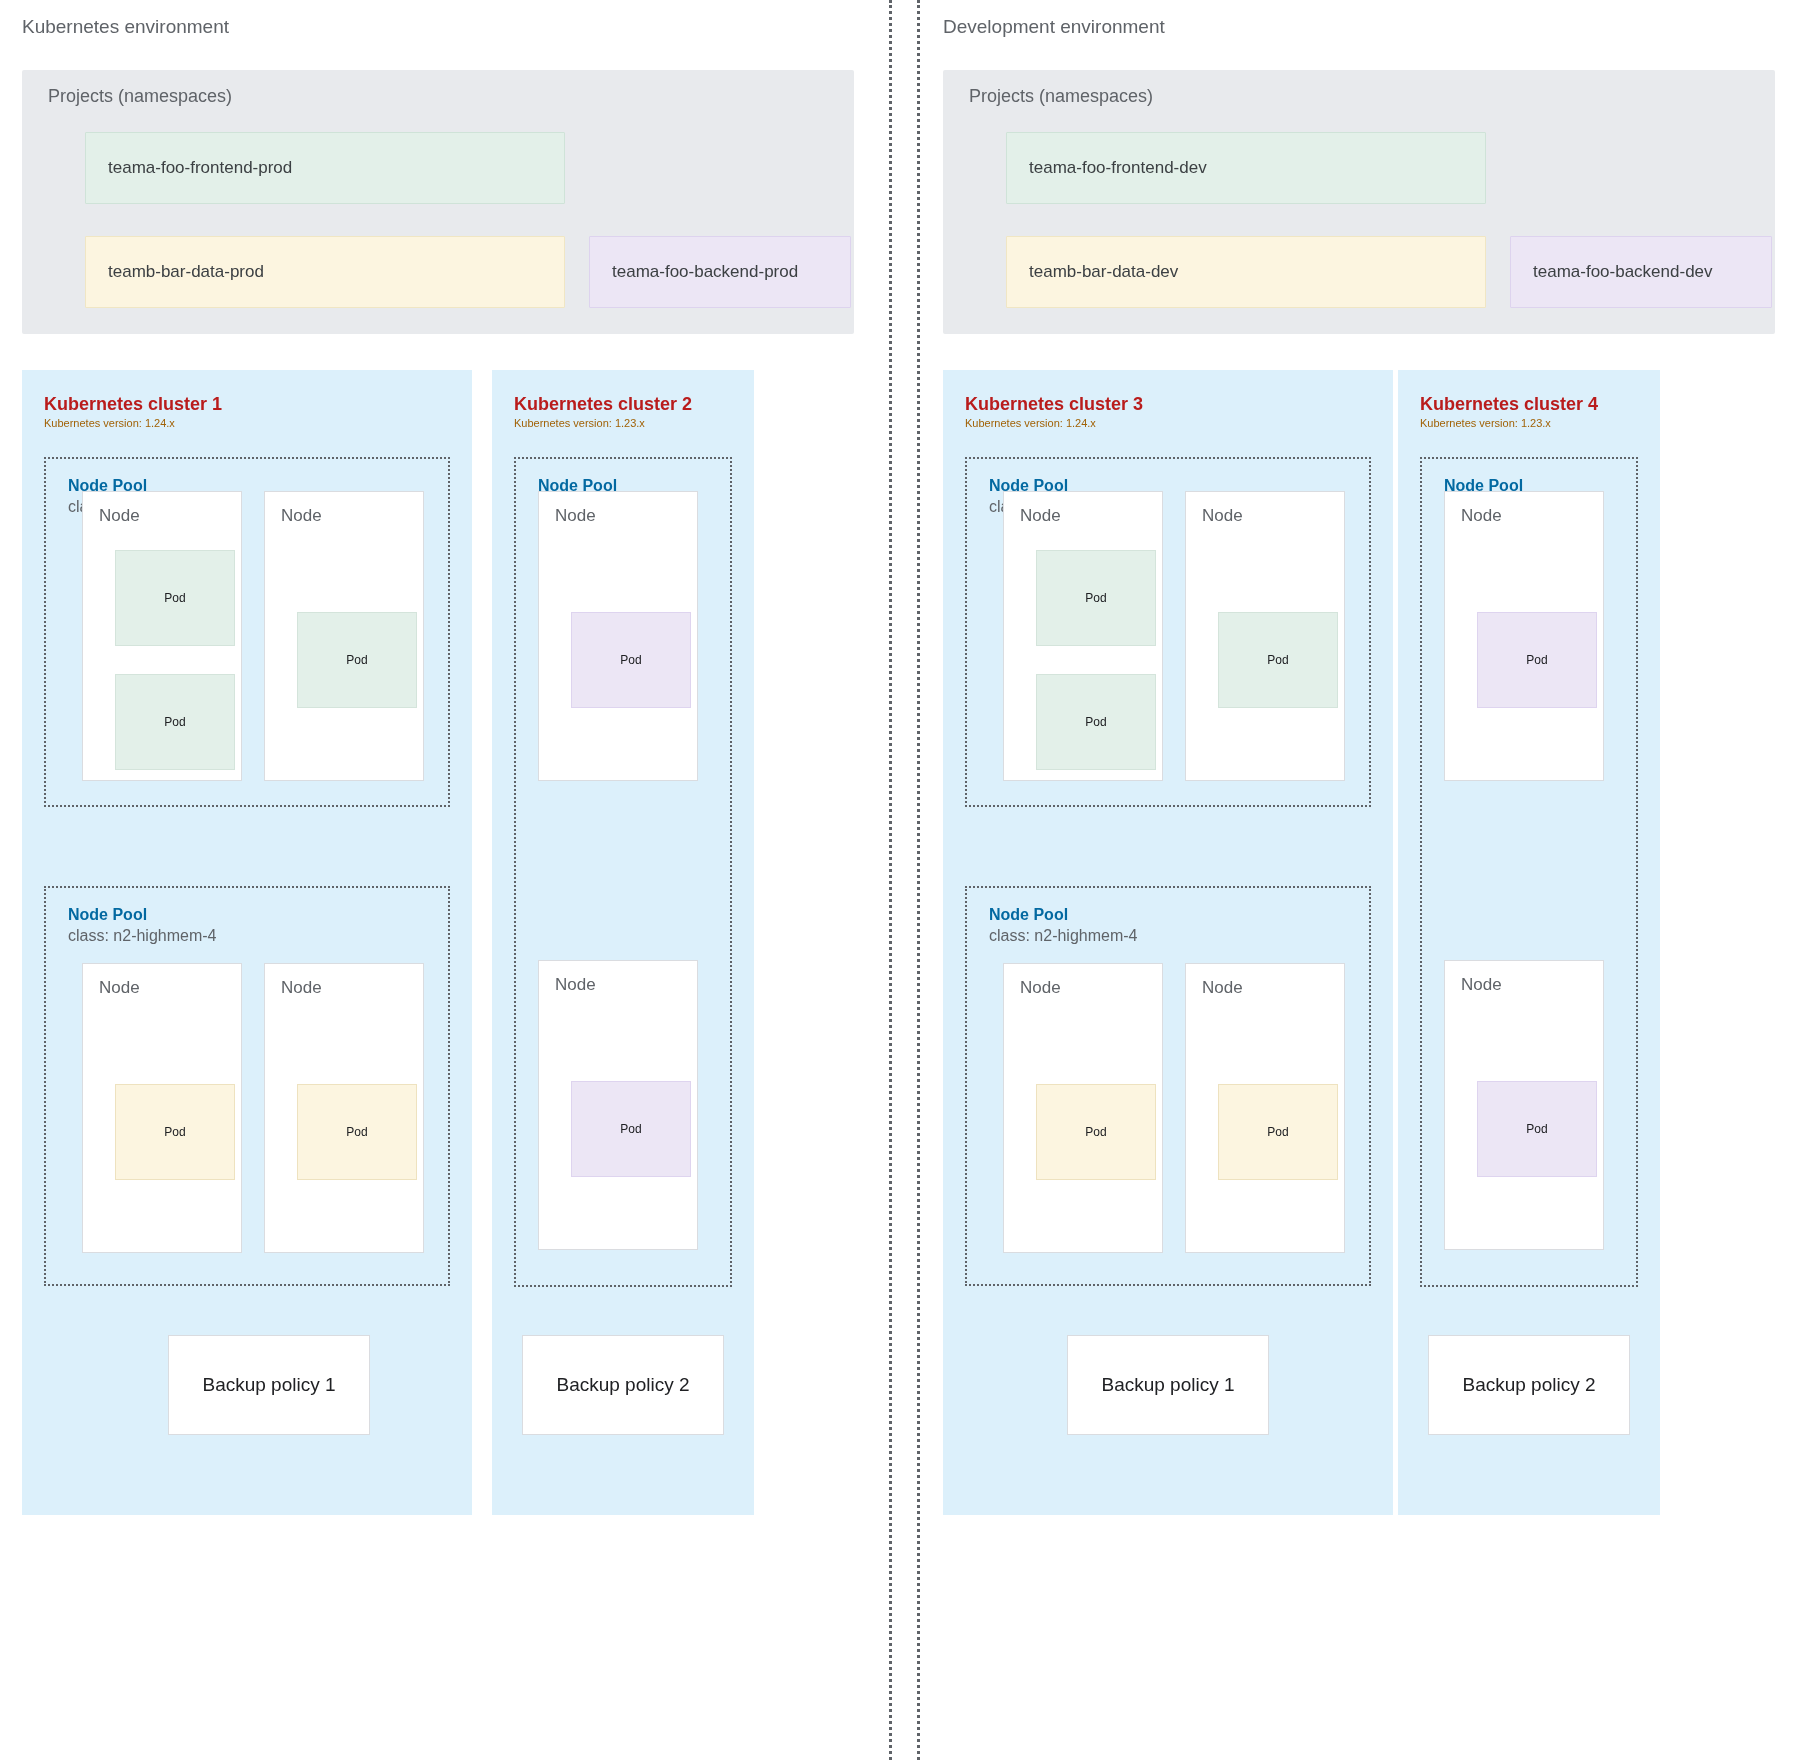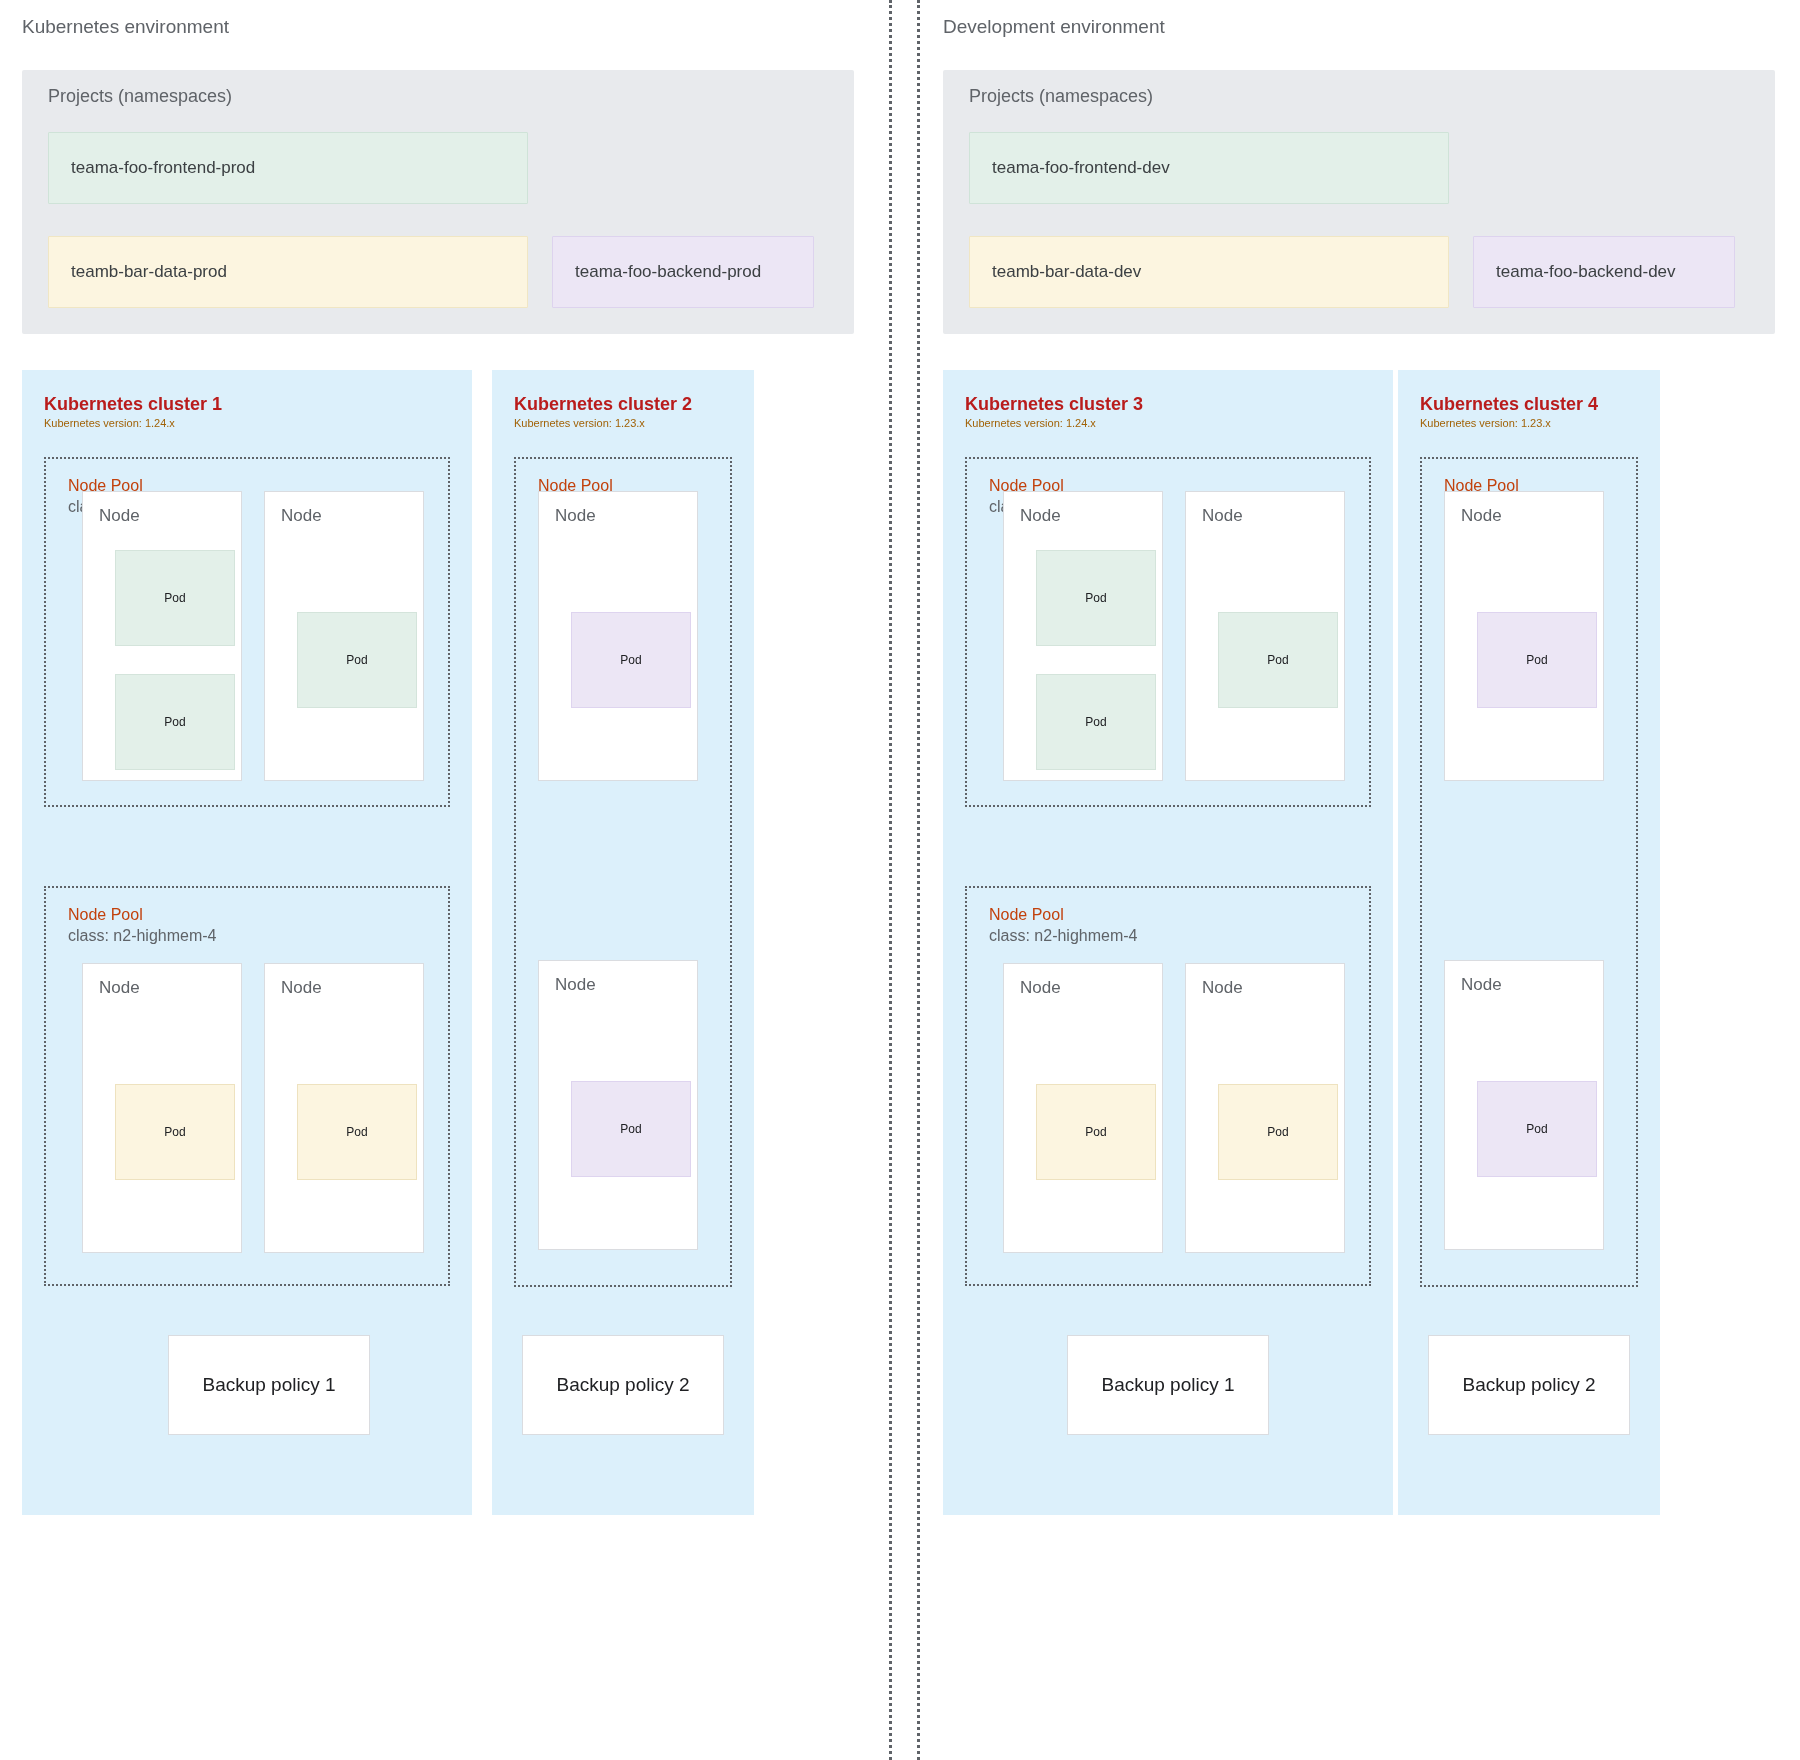--- a/index.html
+++ b/index.html
@@ -63,20 +63,21 @@
   }
 
   .ns-box {
     position: absolute;
     border-radius: 1px;
     font-size: 17px;
     color: #3c4043;
     display: flex;
     align-items: center;
     padding-left: 22px;
+    margin-left: 37px;
   }
   .ns-green  { background: #e3f0e9; border: 1px solid #cfe3d8; }
   .ns-yellow { background: #fcf5e0; border: 1px solid #f0e6c4; }
   .ns-purple { background: #ece6f5; border: 1px solid #ddd3ee; }
 
   .ns-front { left: 26px;  top: 62px;  width: 480px; height: 72px; }
   .ns-data  { left: 26px;  top: 166px; width: 480px; height: 72px; }
   .ns-back  { left: 530px; top: 166px; width: 262px; height: 72px; }
 
   
@@ -111,22 +112,22 @@
   
   .nodepool {
     position: absolute;
     border: 2px dotted #5f6368;
   }
   .np-label {
     position: absolute;
     left: 22px;
     top: 18px;
     font-size: 16px;
-    font-weight: normal;
-    color: #c2410c;
+    font-weight: bold;
+    color: #0369a1;
     white-space: nowrap;
   }
   .np-class {
     position: absolute;
     left: 22px;
     top: 39px;
     font-size: 16px;
     color: #5f6368;
     white-space: nowrap;
   }

